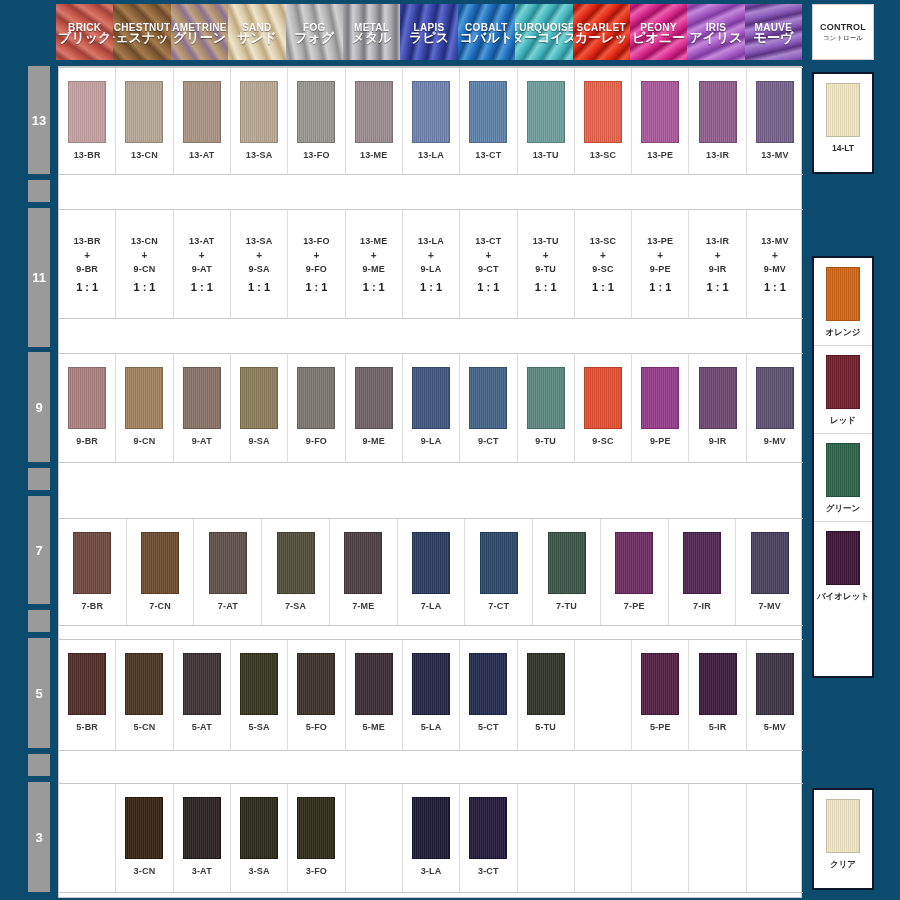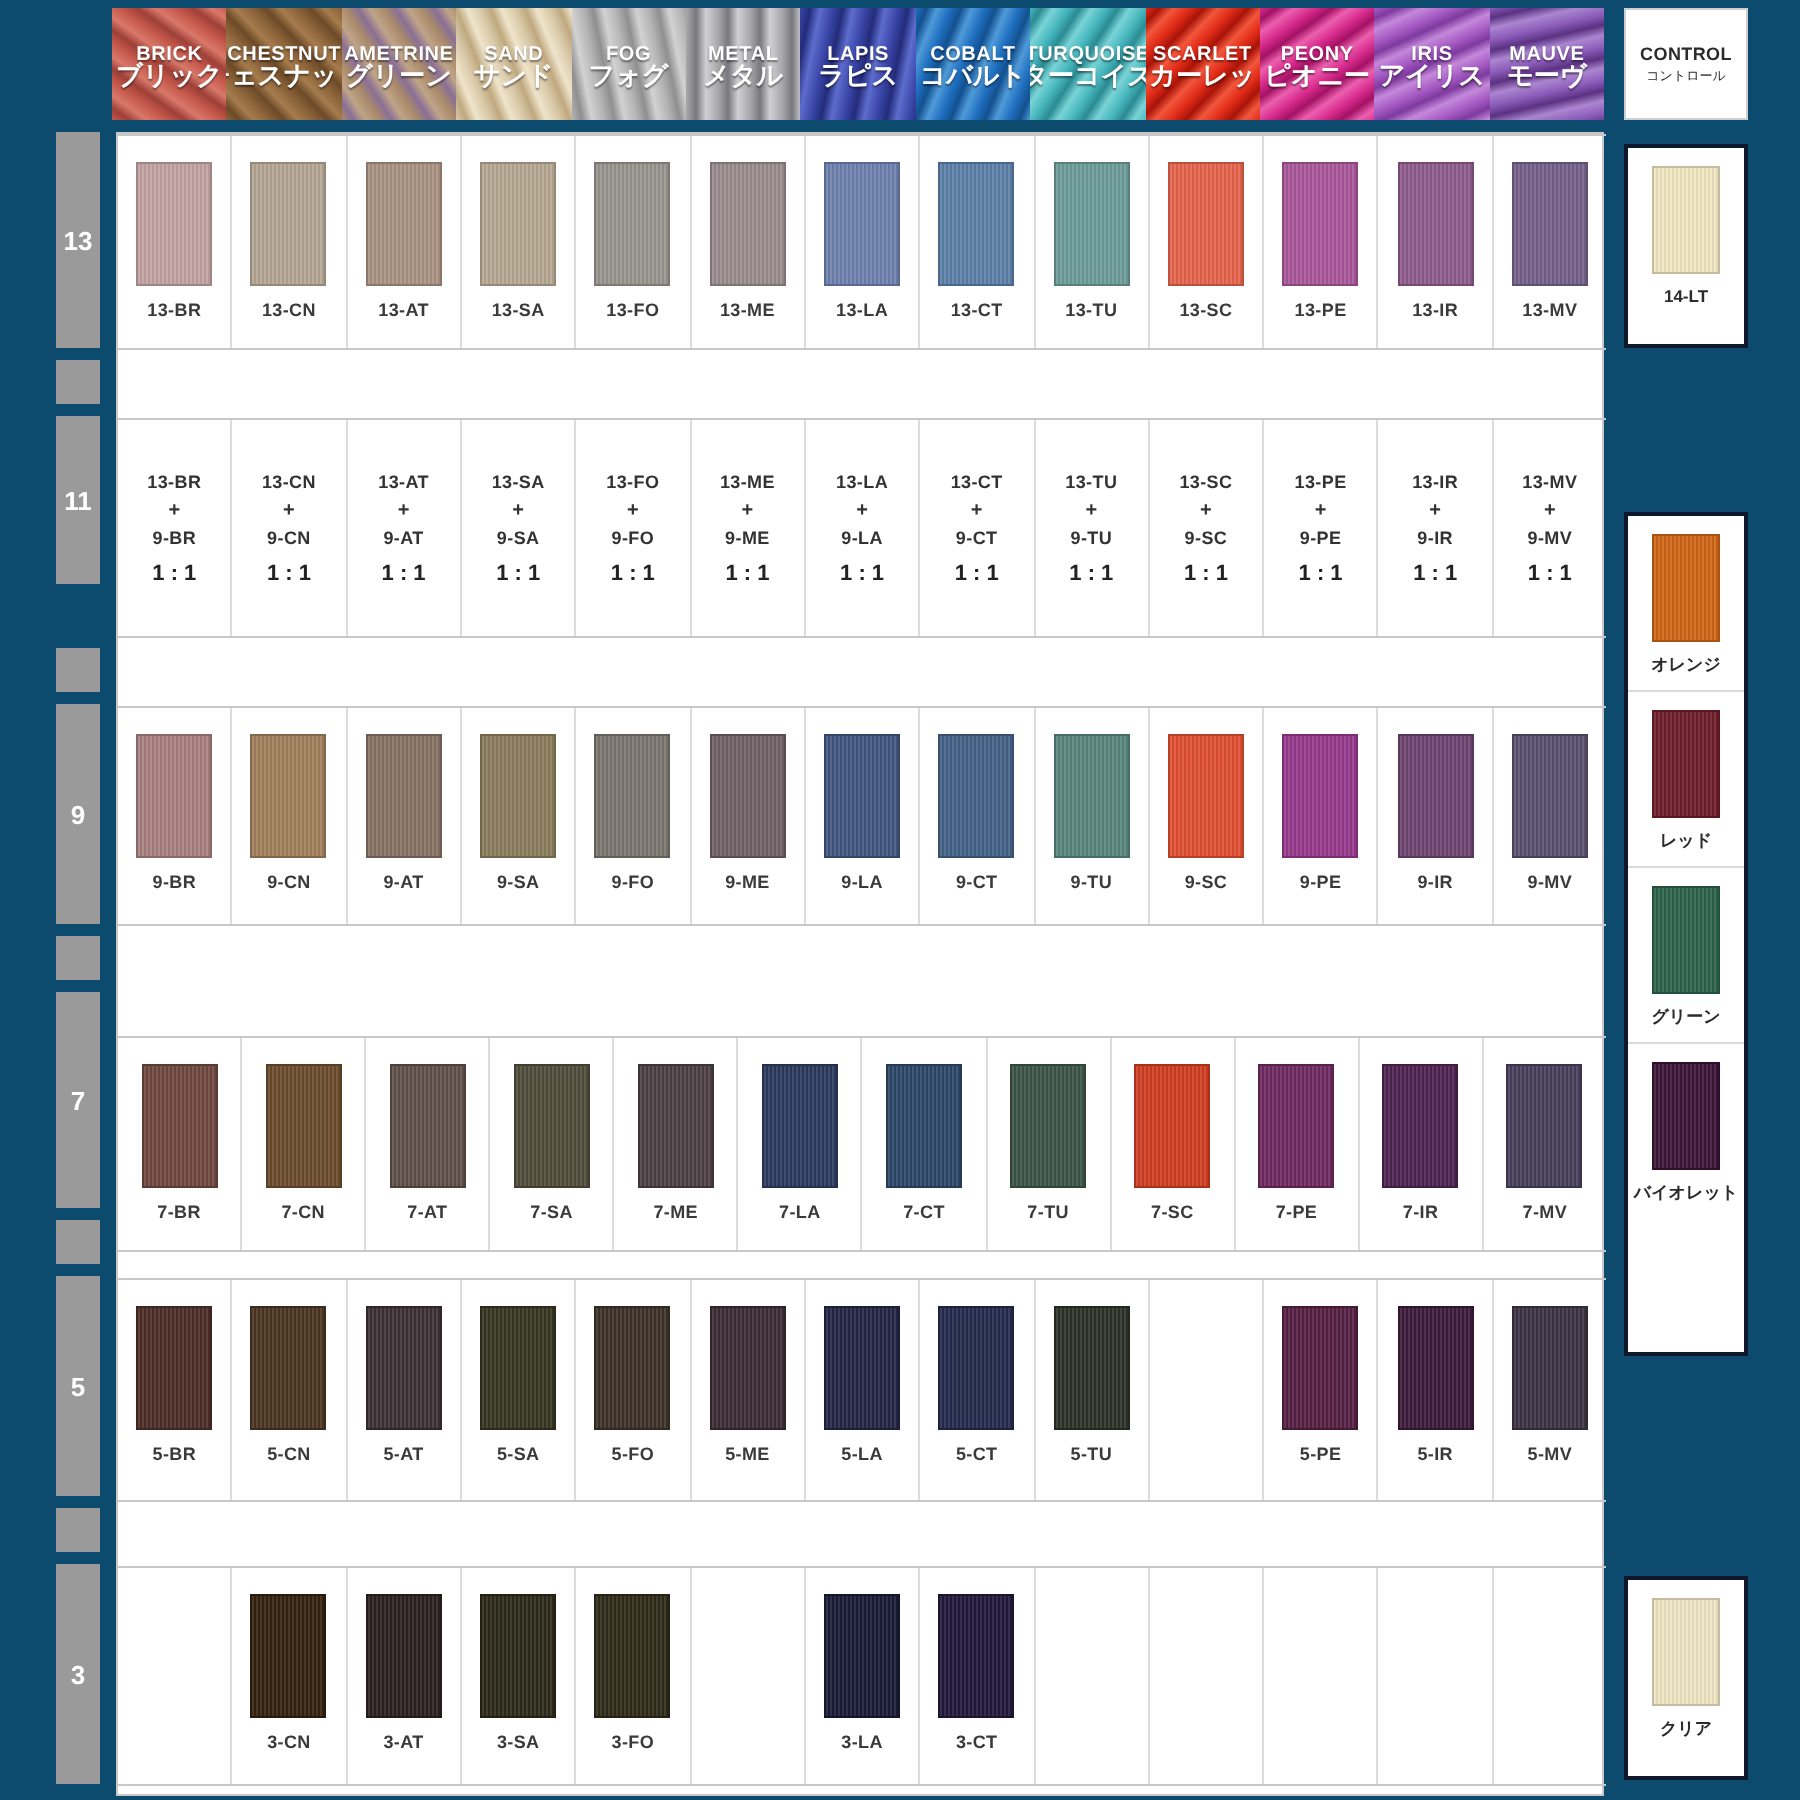--- a/index.html
+++ b/index.html
@@ -280,21 +280,21 @@
   <div id="control-header">
     <div class="c-en">CONTROL</div>
     <div class="c-ja">コントロール</div>
   </div>
 
   <div id="level-rail">
       <div class="lvl-block" style="top: 0px; height: 108px;">
         <span>13</span>
       </div>
       <div class="lvl-block lvl-spacer" style="top: 114px; height: 22px;"></div>
-      <div class="lvl-block" style="top: 142px; height: 84px;">
+      <div class="lvl-block" style="top: 142px; height: 139px;">
         <span>11</span>
       </div>
       <div class="lvl-block lvl-spacer" style="top: 258px; height: 22px;"></div>
       <div class="lvl-block" style="top: 286px; height: 110px;">
         <span>9</span>
       </div>
       <div class="lvl-block lvl-spacer" style="top: 402px; height: 22px;"></div>
       <div class="lvl-block" style="top: 430px; height: 108px;">
         <span>7</span>
       </div>
@@ -548,24 +548,20 @@
           <div class="swatch tall" style="background: rgb(43, 58, 94);"></div>
           <div class="code">7-LA</div>
         </div>
         <div class="cell">
           <div class="swatch tall" style="background: rgb(45, 71, 104);"></div>
           <div class="code">7-CT</div>
         </div>
         <div class="cell">
           <div class="swatch tall" style="background: rgb(59, 84, 71);"></div>
           <div class="code">7-TU</div>
-        </div>
-        <div class="cell">
-          <div class="swatch tall" style="background: rgb(207, 60, 32);"></div>
-          <div class="code">7-SC</div>
         </div>
         <div class="cell">
           <div class="swatch tall" style="background: rgb(109, 42, 95);"></div>
           <div class="code">7-PE</div>
         </div>
         <div class="cell">
           <div class="swatch tall" style="background: rgb(78, 36, 80);"></div>
           <div class="code">7-IR</div>
         </div>
         <div class="cell">

